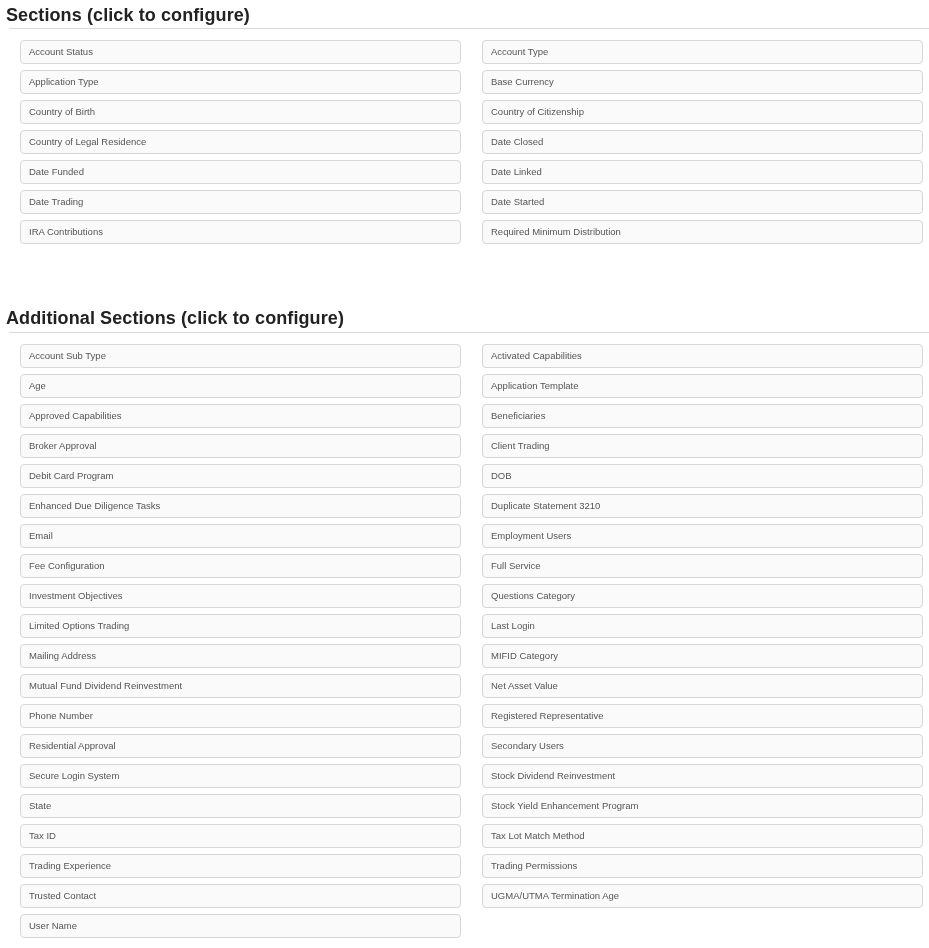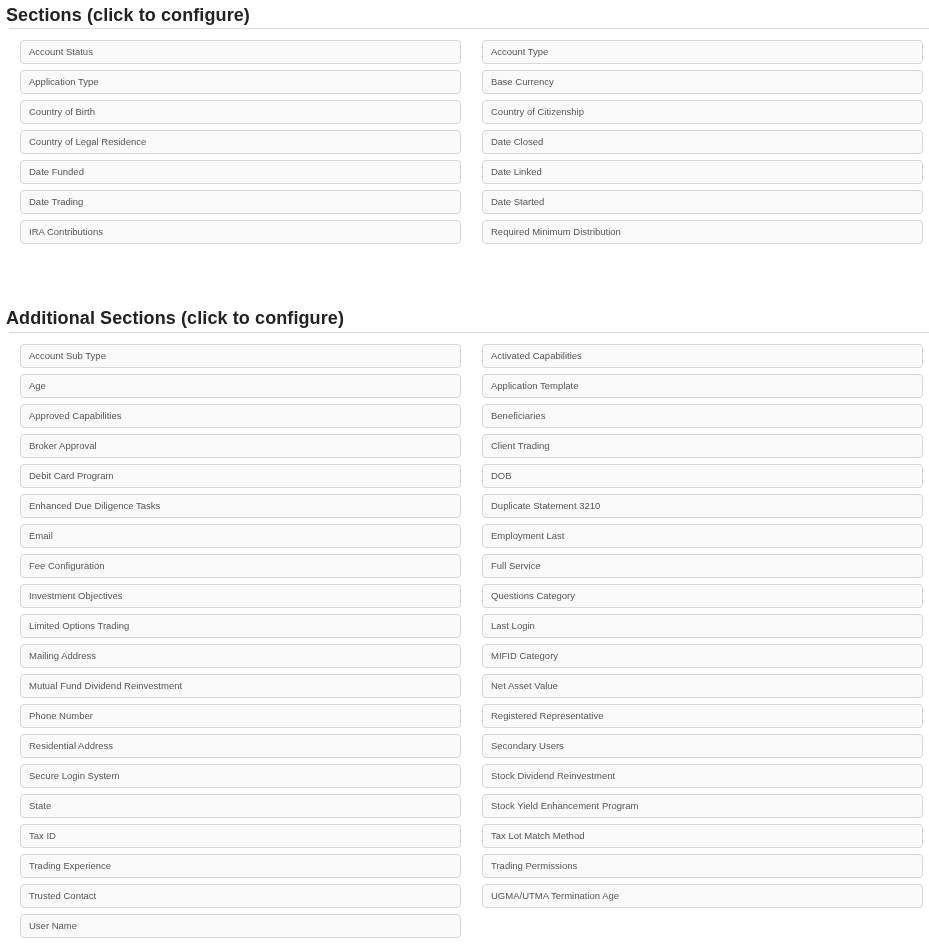--- a/index.html
+++ b/index.html
@@ -93,34 +93,34 @@
       <div class="item">Application Template</div>
       <div class="item">Approved Capabilities</div>
       <div class="item">Beneficiaries</div>
       <div class="item">Broker Approval</div>
       <div class="item">Client Trading</div>
       <div class="item">Debit Card Program</div>
       <div class="item">DOB</div>
       <div class="item">Enhanced Due Diligence Tasks</div>
       <div class="item">Duplicate Statement 3210</div>
       <div class="item">Email</div>
-      <div class="item">Employment Last</div>
+      <div class="item">Employment Users</div>
       <div class="item">Fee Configuration</div>
       <div class="item">Full Service</div>
       <div class="item">Investment Objectives</div>
       <div class="item">Questions Category</div>
       <div class="item">Limited Options Trading</div>
       <div class="item">Last Login</div>
       <div class="item">Mailing Address</div>
       <div class="item">MIFID Category</div>
       <div class="item">Mutual Fund Dividend Reinvestment</div>
       <div class="item">Net Asset Value</div>
       <div class="item">Phone Number</div>
       <div class="item">Registered Representative</div>
-      <div class="item">Residential Address</div>
+      <div class="item">Residential Approval</div>
       <div class="item">Secondary Users</div>
       <div class="item">Secure Login System</div>
       <div class="item">Stock Dividend Reinvestment</div>
       <div class="item">State</div>
       <div class="item">Stock Yield Enhancement Program</div>
       <div class="item">Tax ID</div>
       <div class="item">Tax Lot Match Method</div>
       <div class="item">Trading Experience</div>
       <div class="item">Trading Permissions</div>
       <div class="item">Trusted Contact</div>

